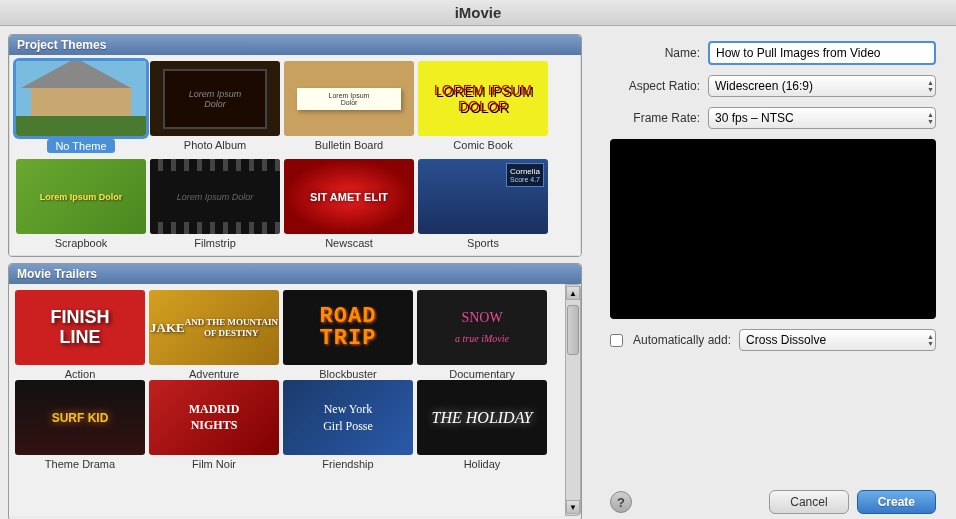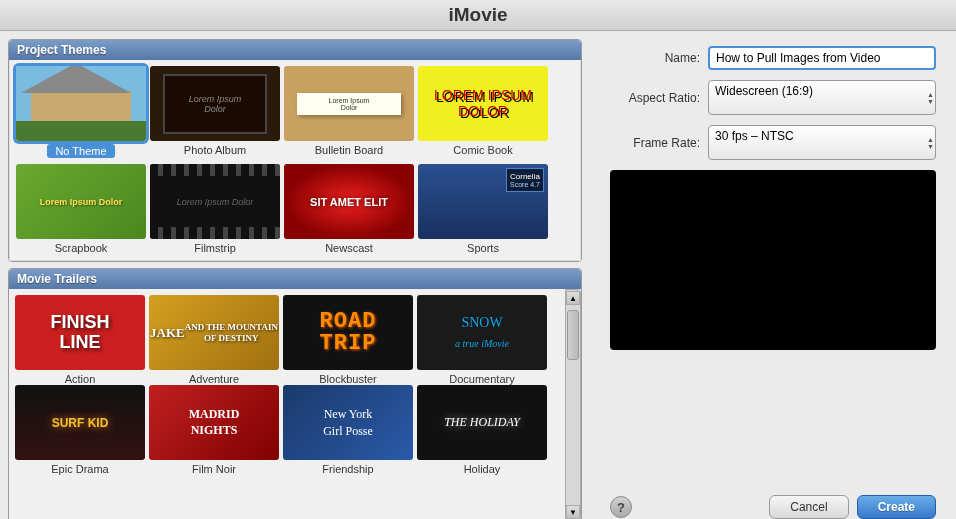--- a/index.html
+++ b/index.html
@@ -9,21 +9,21 @@
       background: #c0c0c0;
       font-family: 'Lucida Grande', Arial, sans-serif;
       font-size: 12px;
       overflow: hidden;
     }
 
     .title-bar {
       background: linear-gradient(to bottom, #e8e8e8, #d0d0d0);
       text-align: center;
       padding: 4px 16px;
-      font-size: 19px;
+      font-size: 15px;
       font-weight: bold;
       color: #333;
       border-bottom: 1px solid #aaa;
     }
 
     .dialog {
       display: flex;
       width: 956px;
       height: 503px;
       background: #ebebeb;
@@ -89,21 +89,21 @@
       color: white; font-weight: bold; font-size: 16px;
       text-align: center; line-height: 1.1;
       font-family: Impact, Arial Black, sans-serif;
       text-shadow: 1px 1px 3px rgba(255,100,0,0.8);
     }
 
     .thumb-documentary {
       background: #1a1a1a;
       width: 100%; height: 100%;
       display: flex; align-items: center; justify-content: center;
-      color: #0ea5e9; font-size: 14px; text-align: center; line-height: 1.3;
+      color: #ec4899; font-size: 14px; text-align: center; line-height: 1.3;
       font-family: Georgia, serif;
     }
 
     .thumb-epic-drama {
       background: linear-gradient(to bottom, #111, #331111);
       width: 100%; height: 100%;
       display: flex; align-items: center; justify-content: center;
       color: #f5c030; font-weight: bold; font-size: 12px;
       text-align: center; font-family: Impact, sans-serif;
       text-shadow: 0 0 8px rgba(255,150,0,0.8);
@@ -158,21 +158,21 @@
       outline: none;
     }
 
     .select-wrapper {
       flex: 1;
       position: relative;
     }
 
     .select-wrapper select {
       width: 100%;
-      padding: 3px 20px 16px 6px;
+      padding: 3px 20px 3px 6px;
       border: 1px solid #999;
       border-radius: 4px;
       font-size: 12px;
       background: linear-gradient(to bottom, #fff, #e8e8e8);
       appearance: none;
       -webkit-appearance: none;
       cursor: pointer;
     }
 
     .select-arrows {
@@ -379,21 +379,21 @@
       color: white;
       font-family: Georgia, serif;
       font-size: 12px;
       text-align: center;
       line-height: 1.4;
     }
 
     .holiday-text {
       color: white;
       font-family: Georgia, serif;
-      font-size: 12px;
+      font-size: 16px;
       font-style: italic;
       text-align: left;
     }
 
     .madrid-img {
       background: linear-gradient(135deg, #c02020, #800000);
       width: 100%; height: 100%;
       display: flex; align-items: center; justify-content: center;
     }
 
@@ -616,21 +616,21 @@
           </div>
 
           <div style="display:flex; gap:4px;">
 
             <div class="grid-cell">
               <div class="cell-thumb">
                 <div class="thumb-epic-drama">
                   <span>SURF KID</span>
                 </div>
               </div>
-              <span class="cell-label">Epic Drama</span>
+              <span class="cell-label">Theme Drama</span>
             </div>
 
             <div class="grid-cell">
               <div class="cell-thumb">
                 <div class="madrid-img">
                   <div style="color:#fff; font-size:12px; font-weight:bold; text-align:center; font-family:Georgia, serif; line-height:1.3;">MADRID<br>NIGHTS</div>
                 </div>
               </div>
               <span class="cell-label">Film Noir</span>
             </div>
@@ -697,20 +697,35 @@
         </select>
         <div class="select-arrows">
           <span class="select-arrow-up">▲</span>
           <span class="select-arrow-down">▼</span>
         </div>
       </div>
     </div>
 
     <div class="preview-area"></div>
 
+    <div class="auto-add-row">
+      <input type="checkbox" class="auto-add-checkbox" style="">
+      <span class="auto-add-label">Automatically add:</span>
+      <div class="select-wrapper" style="flex:1;">
+        <select>
+          <option>Cross Dissolve</option>
+          <option>Fade to Black</option>
+          <option>Fade to White</option>
+        </select>
+        <div class="select-arrows">
+          <span class="select-arrow-up">▲</span>
+          <span class="select-arrow-down">▼</span>
+        </div>
+      </div>
+    </div>
 
     <div class="bottom-row">
       <button class="help-btn">?</button>
       <div class="action-buttons">
         <button class="btn-cancel">Cancel</button>
         <button class="btn-create">Create</button>
       </div>
     </div>
   </div>
 </div>

